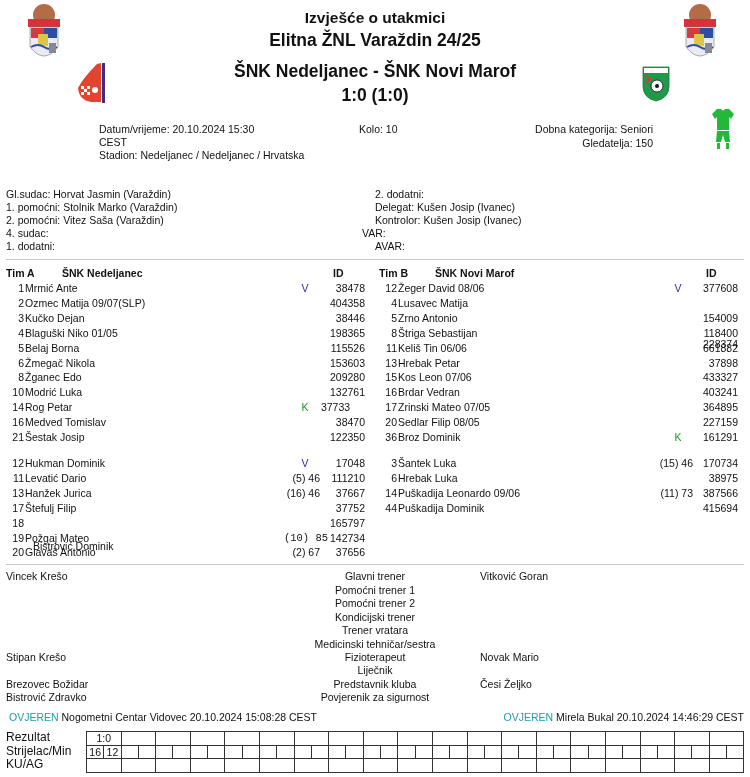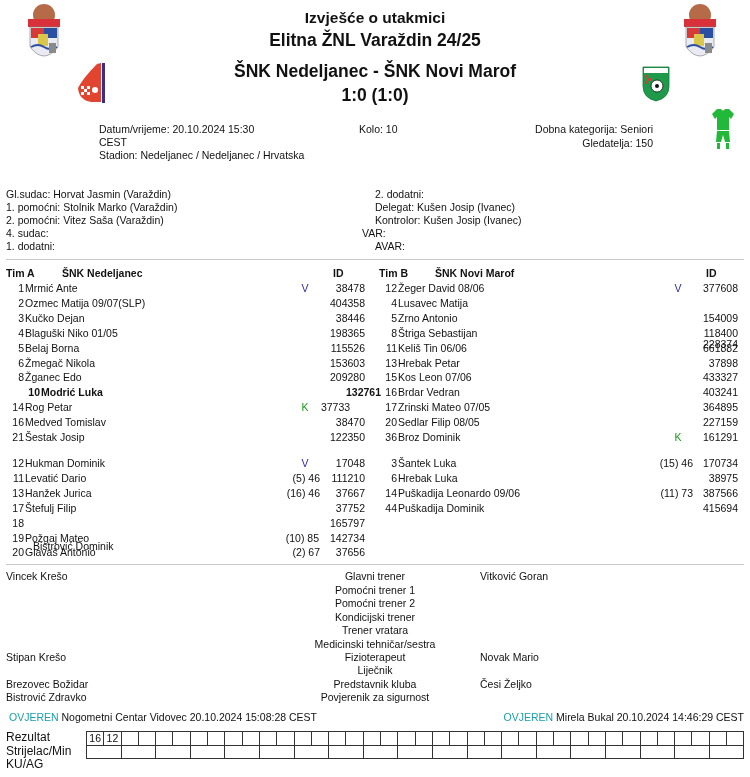--- a/index.html
+++ b/index.html
@@ -172,21 +172,21 @@
       <span class="sub" style="left: 230px; width: 84px;"></span>
       <span class="pid" style="left: 300px; width: 59px;">153603</span>
     </div>
     <div class="row" style="top: 370.4px; left: 6px; width: 370px;">
       <span class="num" style="left: 0px; width: 18px;">8</span>
       <span class="name" style="left: 19px;">Žganec Edo</span>
       <span class="mark" style="left: 292px; width: 14px;"></span>
       <span class="sub" style="left: 230px; width: 84px;"></span>
       <span class="pid" style="left: 300px; width: 59px;">209280</span>
     </div>
-    <div class="row" style="top: 385.3px; left: 22px; width: 370px; font-weight: bold;">
+    <div class="row" style="top: 385.3px; left: 6px; width: 370px;">
       <span class="num" style="left: 0px; width: 18px;">10</span>
       <span class="name" style="left: 19px;">Modrić Luka</span>
       <span class="mark" style="left: 292px; width: 14px;"></span>
       <span class="sub" style="left: 230px; width: 84px;"></span>
       <span class="pid" style="left: 300px; width: 59px;">132761</span>
     </div>
     <div class="row" style="top: 400.2px; left: 6px; width: 370px;">
       <span class="num" style="left: 0px; width: 18px;">14</span>
       <span class="name" style="left: 19px;">Rog Petar</span>
       <span class="mark mark-k" style="left: 292px; width: 14px;">K</span>
@@ -239,21 +239,21 @@
       <span class="num" style="left: 0px; width: 18px;">18</span>
       <span class="name" style="left: 27px; margin-top: 23px;">Bistrović Dominik</span>
       <span class="mark" style="left: 292px; width: 14px;"></span>
       <span class="sub" style="left: 230px; width: 84px;"></span>
       <span class="pid" style="left: 300px; width: 59px;">165797</span>
     </div>
     <div class="row" style="top: 530.5px; left: 6px; width: 370px;">
       <span class="num" style="left: 0px; width: 18px;">19</span>
       <span class="name" style="left: 19px;">Požgaj Mateo</span>
       <span class="mark" style="left: 292px; width: 14px;"></span>
-      <span class="sub" style="left: 229px; width: 84px;">(10)  85</span>
+      <span class="sub" style="left: 238px; width: 84px; font-family: Liberation Mono, monospace;">(10)  85</span>
       <span class="pid" style="left: 300px; width: 59px;">142734</span>
     </div>
     <div class="row" style="top: 545.4px; left: 6px; width: 370px;">
       <span class="num" style="left: 0px; width: 18px;">20</span>
       <span class="name" style="left: 19px;">Glavaš Antonio</span>
       <span class="mark" style="left: 292px; width: 14px;"></span>
       <span class="sub" style="left: 230px; width: 84px;">(2)  67</span>
       <span class="pid" style="left: 300px; width: 59px;">37656</span>
     </div>
     <div class="row" style="top: 281px; left: 379px; width: 370px;">
@@ -407,20 +407,41 @@
   <span>Mirela Bukal 20.10.2024 14:46:29 CEST</span>
 </div>
 
 <div class="grid-labels">
   <div>Rezultat</div>
   <div>Strijelac/Min</div>
   <div>KU/AG</div>
 </div>
 <table class="grid" id="score-grid">
   <tbody>
+      <tr id="grid-r1">
+        <td colspan="2">1:0</td>
+        <td colspan="2"></td>
+        <td colspan="2"></td>
+        <td colspan="2"></td>
+        <td colspan="2"></td>
+        <td colspan="2"></td>
+        <td colspan="2"></td>
+        <td colspan="2"></td>
+        <td colspan="2"></td>
+        <td colspan="2"></td>
+        <td colspan="2"></td>
+        <td colspan="2"></td>
+        <td colspan="2"></td>
+        <td colspan="2"></td>
+        <td colspan="2"></td>
+        <td colspan="2"></td>
+        <td colspan="2"></td>
+        <td colspan="2"></td>
+        <td colspan="2"></td>
+      </tr>
   <tr id="grid-r2">
         <td class="half">16</td>
         <td class="half">12</td>
         <td class="half"></td>
         <td class="half"></td>
         <td class="half"></td>
         <td class="half"></td>
         <td class="half"></td>
         <td class="half"></td>
         <td class="half"></td>

